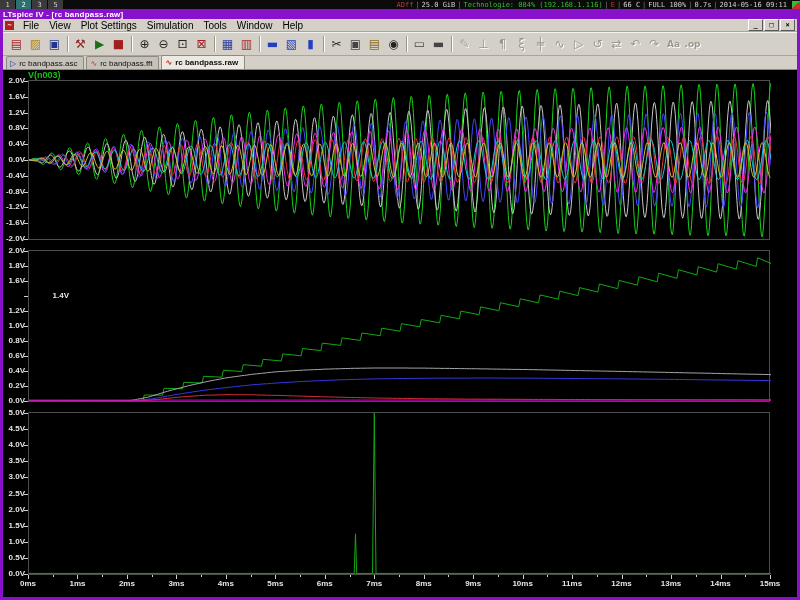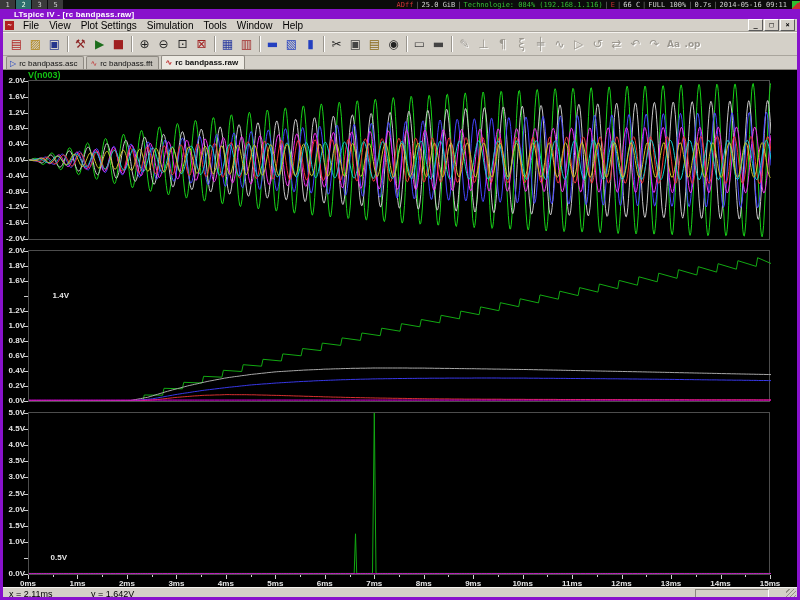--- a/index.html
+++ b/index.html
@@ -13,21 +13,21 @@
     background:#3a3a3a;color:#cfcfcf;margin-right:1px;padding:0 2px;}
   .ws-box.active{background:#2e6f6f;color:#eaffea;}
   .topstatus{margin-left:auto;display:flex;align-items:center;white-space:nowrap;padding-right:2px;}
   .topstatus .seg{margin:0 1px;}
   .topstatus .sep{color:#7a7a7a;margin:0 1px;}
   .tray-icon{width:8px;height:8px;margin-left:2px;
     background:linear-gradient(135deg,#2fbf2f 50%,#c93030 50%);}
 
   
   .titlebar{height:10px;background:#8812cc;color:#fff;display:flex;align-items:center;
-    font:bold 8px "Liberation Sans",sans-serif;padding-left:14px;letter-spacing:.2px;}
+    font:bold 8px "Liberation Sans",sans-serif;padding-left:3px;letter-spacing:.2px;}
   .borderL,.borderR,.borderB{position:absolute;background:#8812cc;z-index:5;}
   .borderL{left:0;top:9px;bottom:0;width:3px;}
   .borderR{right:0;top:9px;bottom:0;width:3px;}
   .borderB{left:0;right:0;bottom:0;height:3px;}
 
   
   .grayrow{margin:0 3px;background:#d4d0c8;}
   .menubar{height:12px;display:flex;align-items:center;font:10px "Liberation Sans",sans-serif;
     color:#000;border-bottom:1px solid #a9a59d;}
   .app-icon{width:9px;height:9px;margin:0 4px 0 2px;background:#b02020;color:#fff;
@@ -274,21 +274,21 @@
         <div class="ylab" style="left: 0px; top: 403.4px;">3.0V</div>
         <div class="ytick" style="left: 21px; top: 407.4px;"></div>
         <div class="ylab" style="left: 0px; top: 419.5px;">2.5V</div>
         <div class="ytick" style="left: 21px; top: 423.5px;"></div>
         <div class="ylab" style="left: 0px; top: 435.6px;">2.0V</div>
         <div class="ytick" style="left: 21px; top: 439.6px;"></div>
         <div class="ylab" style="left: 0px; top: 451.7px;">1.5V</div>
         <div class="ytick" style="left: 21px; top: 455.7px;"></div>
         <div class="ylab" style="left: 0px; top: 467.8px;">1.0V</div>
         <div class="ytick" style="left: 21px; top: 471.8px;"></div>
-        <div class="ylab" style="left: 0px; top: 483.9px; padding-left: 42px;">0.5V</div>
+        <div class="ylab" style="left: 0px; top: 483.9px;">0.5V</div>
         <div class="ytick" style="left: 21px; top: 487.9px;"></div>
         <div class="ylab" style="left: 0px; top: 500px;">0.0V</div>
         <div class="ytick" style="left: 21px; top: 504px;"></div>
         <div class="xtick" style="left: 25px; top: 505px; height: 4px;"></div>
         <div class="xtick" style="left: 49.7333px; top: 505px; height: 2px;"></div>
         <div class="xtick" style="left: 74.4667px; top: 505px; height: 4px;"></div>
         <div class="xtick" style="left: 99.2px; top: 505px; height: 2px;"></div>
         <div class="xtick" style="left: 123.933px; top: 505px; height: 4px;"></div>
         <div class="xtick" style="left: 148.667px; top: 505px; height: 2px;"></div>
         <div class="xtick" style="left: 173.4px; top: 505px; height: 4px;"></div>
@@ -328,23 +328,17 @@
         <div class="xlab" style="left: 453.2px; top: 509px;">9ms</div>
         <div class="xlab" style="left: 502.667px; top: 509px;">10ms</div>
         <div class="xlab" style="left: 552.133px; top: 509px;">11ms</div>
         <div class="xlab" style="left: 601.6px; top: 509px;">12ms</div>
         <div class="xlab" style="left: 651.067px; top: 509px;">13ms</div>
         <div class="xlab" style="left: 700.533px; top: 509px;">14ms</div>
         <div class="xlab" style="left: 750px; top: 509px;">15ms</div>
       </div>
   </div>
 
-  <div class="statusbar">
-    <span class="readout" style="left:6px">x = 2.11ms</span>
-    <span class="readout" style="left:88px">y = 1.642V</span>
-    <span class="statusbox"></span>
-    <span class="grip"></span>
-  </div>
 
   <div class="borderL"></div>
   <div class="borderR"></div>
   <div class="borderB"></div>
 </div>
 
 </body></html>

